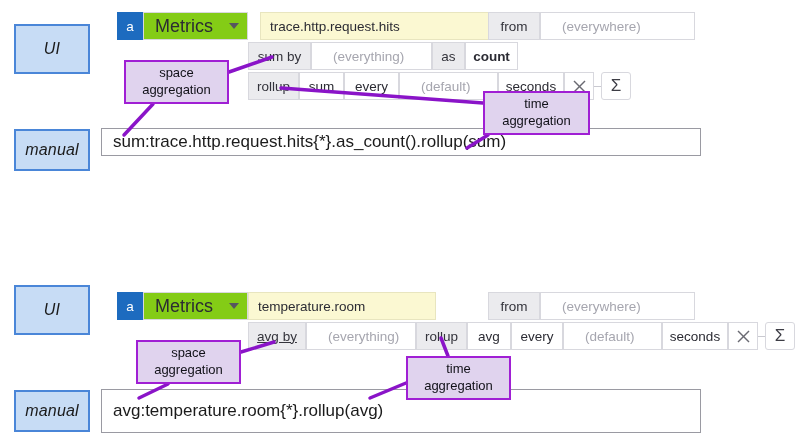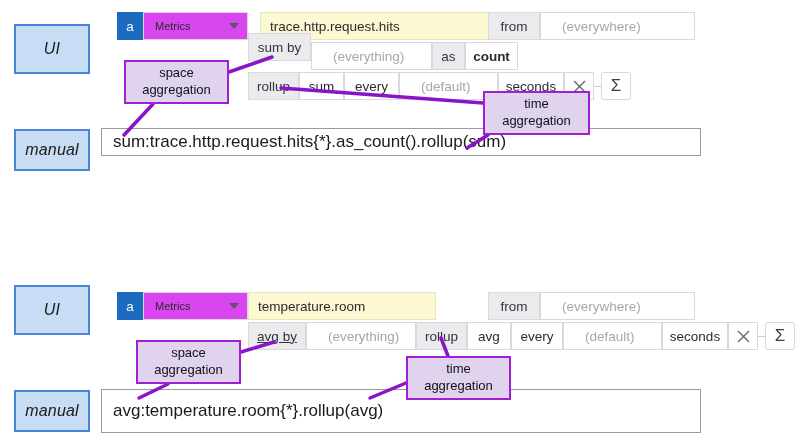--- a/index.html
+++ b/index.html
@@ -63,24 +63,24 @@
     justify-content: center;
     font-size: 13.5px;
     box-sizing: border-box;
     height: 28px;
   }
   
   .select-chip {
     position: absolute;
     box-sizing: border-box;
     border: 1px solid #d8d8de;
-    background: #d946ef;
-    display: flex;
-    align-items: center;
-    font-size: 11px;
+    background: #84cc16;
+    display: flex;
+    align-items: center;
+    font-size: 18px;
     color: #2b2b33;
     height: 28px;
     padding-left: 11px;
     padding-right: 8px;
   }
   .select-chip .caret {
     margin-left: auto;
     width: 0; height: 0;
     border-left: 5px solid transparent;
     border-right: 5px solid transparent;
@@ -172,21 +172,21 @@
   </div>
 
   <div class="chip gray" style="left:488px; top:12px; width:52px;">
     <span>from</span>
   </div>
 
   <div class="chip placeholder" style="left:540px; top:12px; width:155px;">
     <span>(everywhere)</span>
   </div>
 
-  <div class="chip gray" style="left:248px; top:33px; width:63px;">
+  <div class="chip gray" style="left:248px; top:42px; width:63px;">
     <span>sum by</span>
   </div>
 
   <div class="chip placeholder" style="left:311px; top:42px; width:121px;">
     <span>(everything)</span>
   </div>
 
   <div class="chip gray" style="left:432px; top:42px; width:33px;">
     <span>as</span>
   </div>

